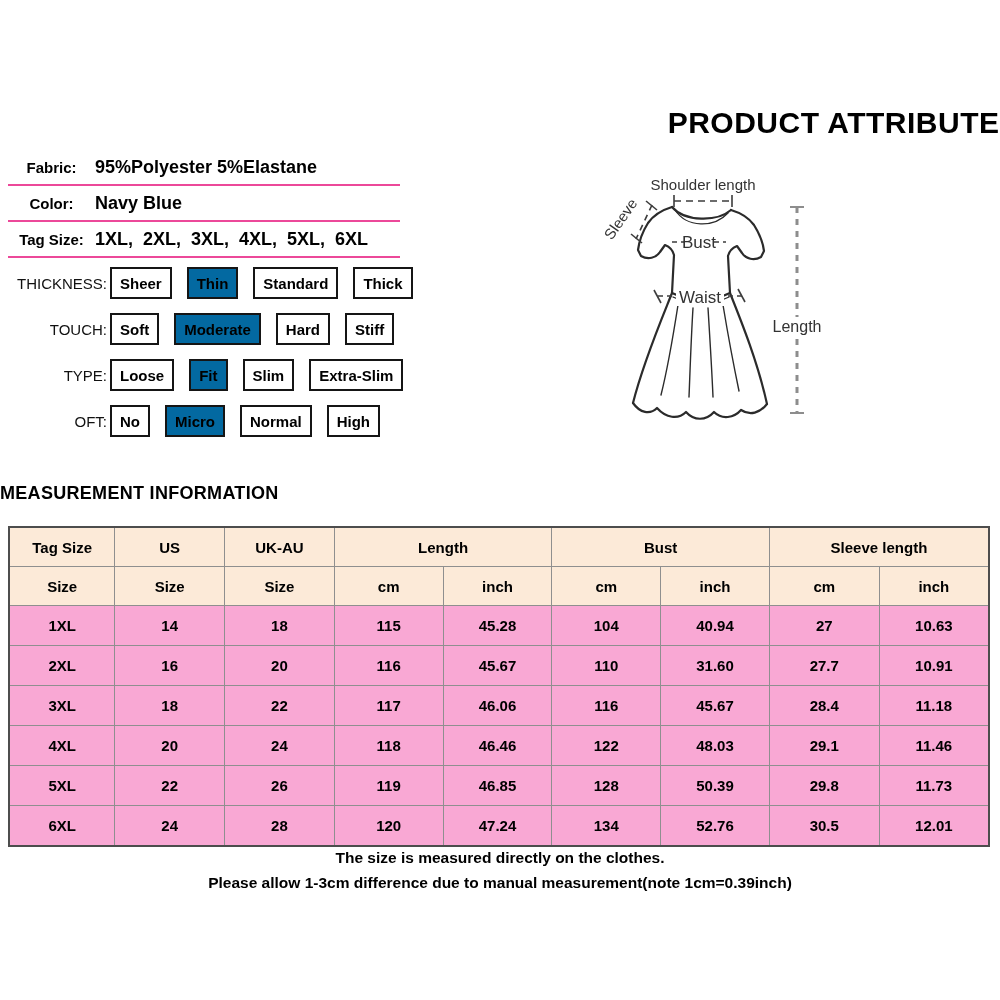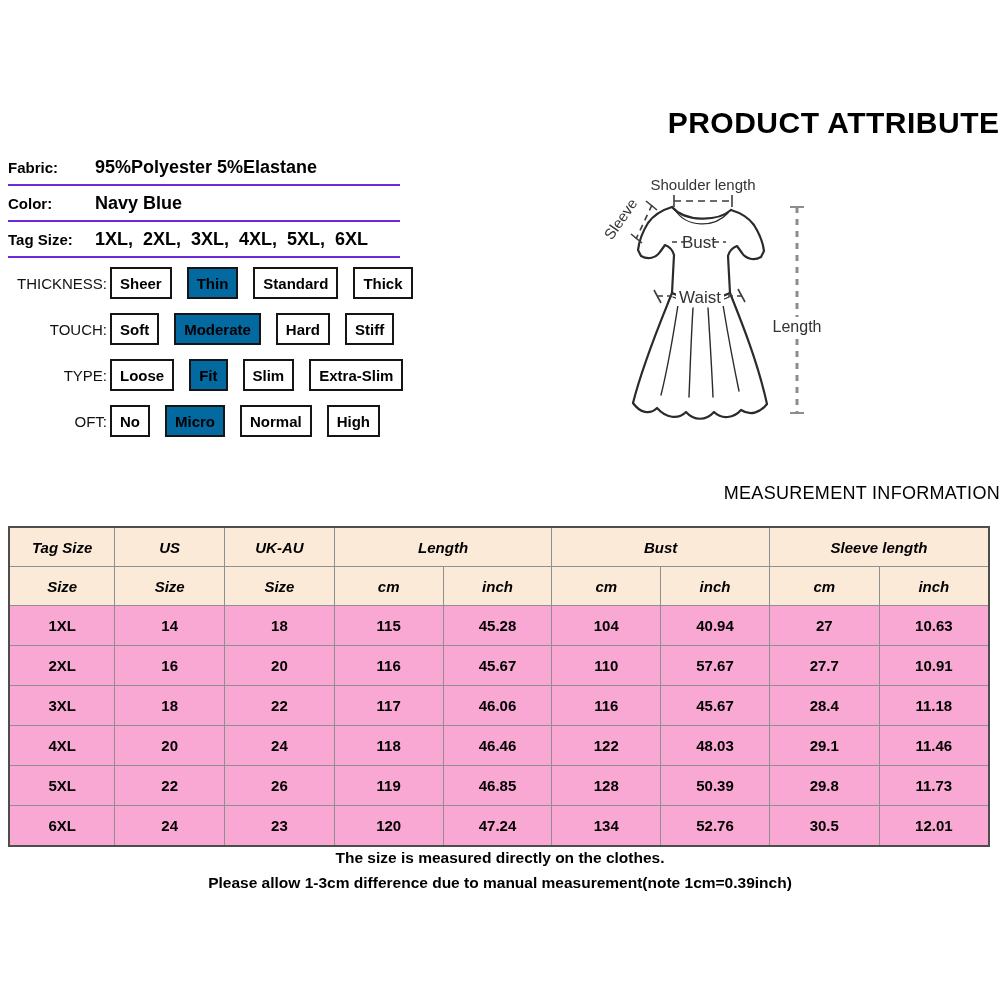--- a/index.html
+++ b/index.html
@@ -8,21 +8,22 @@
     font-family:"Liberation Sans", sans-serif; color:#000; overflow:hidden;
   }
   .page-title {
     position:absolute; top:106px; left:0; width:100%; text-align:right;
     font-size:30px; font-weight:bold; letter-spacing:0.5px;margin-left:20px;
   }
   
   .attrs { position:absolute; left:8px; top:150px; width:392px; }
   .attr-row {
     display:flex; align-items:center; height:34px;
-    border-bottom:2px solid #6d28d9;
+    border-bottom:2px solid #ec4899;
+    text-align:center;
   }
   .attr-label { width:87px; font-weight:bold; font-size:15px; }
   .attr-value { font-weight:bold; font-size:18px; white-space:pre; }
 
   
   .options { position:absolute; left:0; top:266px; }
   .option-row { display:flex; align-items:center; height:34px; margin-bottom:12px; }
   .option-label { width:107px; text-align:right; font-size:15px; padding-right:3px; color:#111; }
   .choices { display:flex; gap:15px; }
   .chip {
@@ -31,33 +32,33 @@
     font-weight:bold; font-size:15px; cursor:default;
   }
   .chip.selected { background:#0369a1; }
 
   
   .dress { position:absolute; left:588px; top:145px; width:280px; height:310px; }
   .dress svg text { font-family:"Liberation Sans", sans-serif; }
 
   
   .m-title {
-    position:absolute; top:483px; left:0; width:100%; text-align:right;
-    font-size:18px; font-weight:normal; letter-spacing:0.3px;
+    position:absolute; top:483px; left:0; width:100%; text-align:left;
+    font-size:18px; font-weight:bold; letter-spacing:0.3px;
   }
   .size-table {
     position:absolute; left:8px; top:526px; width:982px;
     border-collapse:collapse; table-layout:fixed;
     border:2px solid #4d4d4d;
   }
   .size-table th, .size-table td {
     border:1px solid #8f8f8f; text-align:center;
     font-size:15px; font-weight:bold; padding:0;
   }
-  .size-table thead th { background:#fcead8; height:38px;font-style:italic; }
+  .size-table thead th { background:#fcead8; height:38px; }
   .size-table tbody td { background:#f9a8d4; height:39px; }
 
   .footer {
     position:absolute; top:849px; left:0; width:100%; text-align:center;
     font-weight:bold; font-size:15.5px;
   }
   .footer-line { margin:0 0 7px 0; }
 </style>
 </head>
 <body>
@@ -221,21 +222,21 @@
         <td>27</td>
         <td>10.63</td>
       </tr>
       <tr>
         <td>2XL</td>
         <td>16</td>
         <td>20</td>
         <td>116</td>
         <td>45.67</td>
         <td>110</td>
-        <td>57.67</td>
+        <td>31.60</td>
         <td>27.7</td>
         <td>10.91</td>
       </tr>
       <tr>
         <td>3XL</td>
         <td>18</td>
         <td>22</td>
         <td>117</td>
         <td>46.06</td>
         <td>116</td>
@@ -261,21 +262,21 @@
         <td>119</td>
         <td>46.85</td>
         <td>128</td>
         <td>50.39</td>
         <td>29.8</td>
         <td>11.73</td>
       </tr>
       <tr>
         <td>6XL</td>
         <td>24</td>
-        <td>23</td>
+        <td>28</td>
         <td>120</td>
         <td>47.24</td>
         <td>134</td>
         <td>52.76</td>
         <td>30.5</td>
         <td>12.01</td>
       </tr>
     </tbody>
   </table>
 

